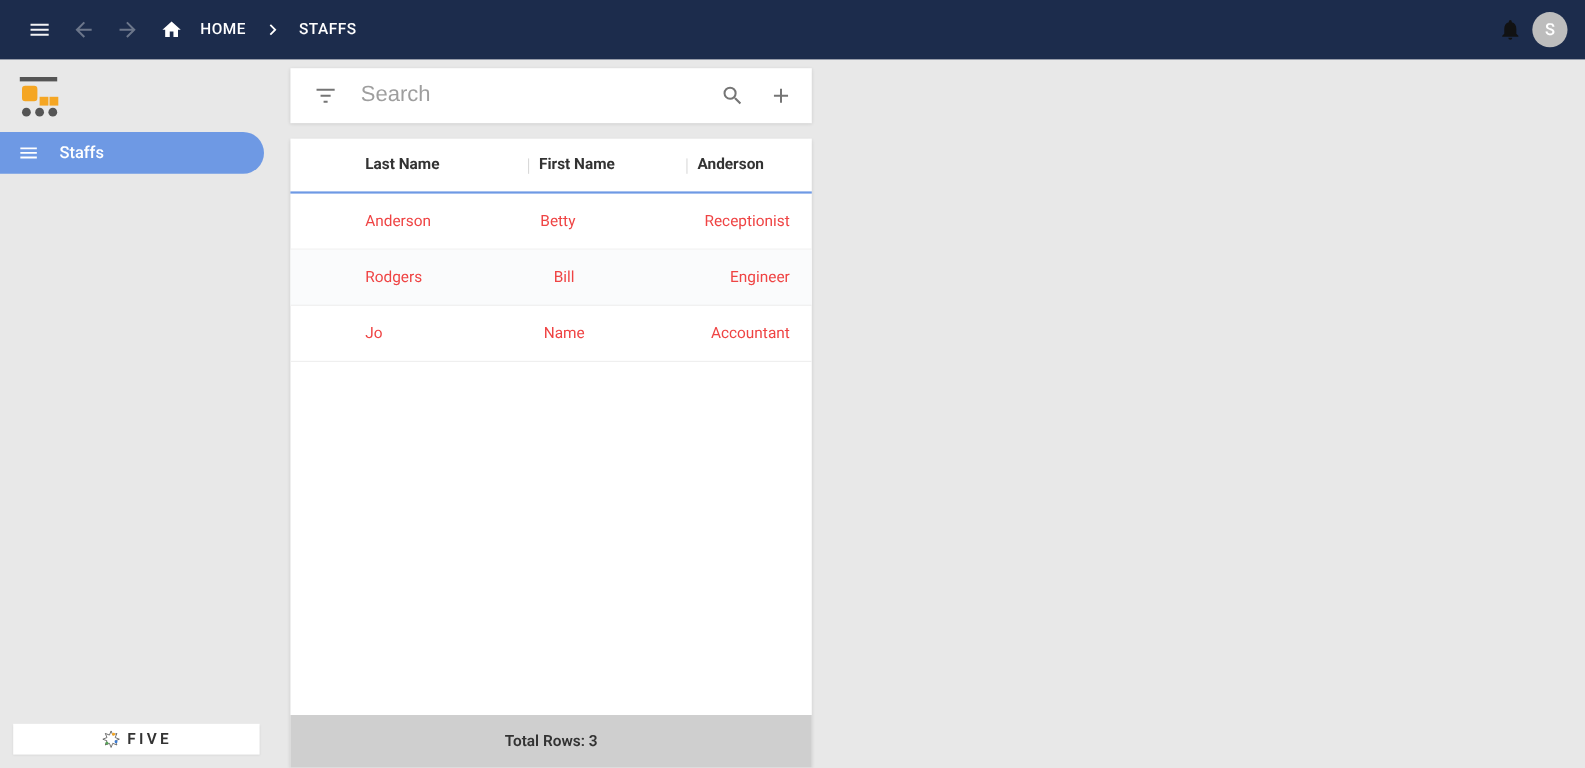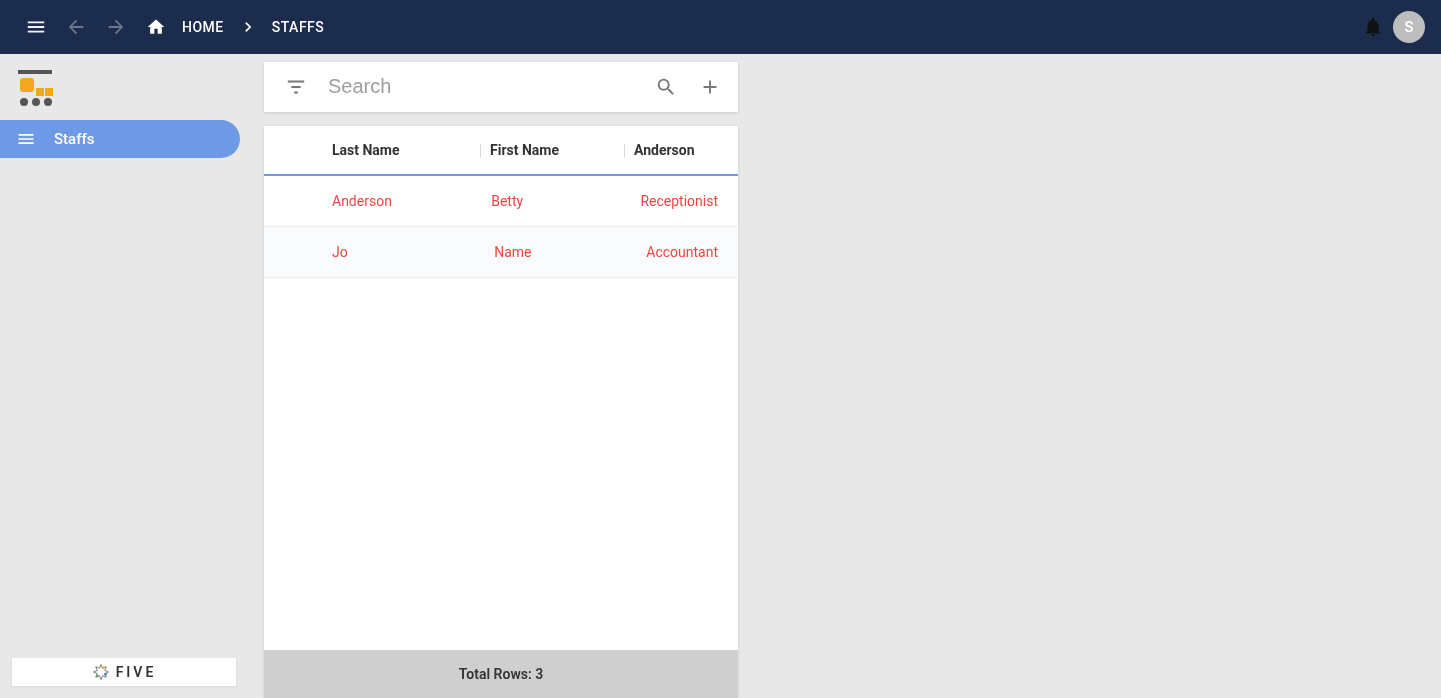--- a/index.html
+++ b/index.html
@@ -269,20 +269,25 @@
         <div class="th col2">First Name</div>
         <div class="th col3">Anderson</div>
       </div>
       <div class="tbody">
         <div class="trow">
           <div class="col1">Anderson</div>
           <div class="col2">Betty</div>
           <div class="col3">Receptionist</div>
         </div>
         <div class="trow">
+          <div class="col1">Rodgers</div>
+          <div class="col2">Bill</div>
+          <div class="col3">Engineer</div>
+        </div>
+        <div class="trow">
           <div class="col1">Jo</div>
           <div class="col2">Name</div>
           <div class="col3">Accountant</div>
         </div>
       </div>
       <div class="tfoot">
         <span>Total Rows: 3</span>
       </div>
     </div>
 

